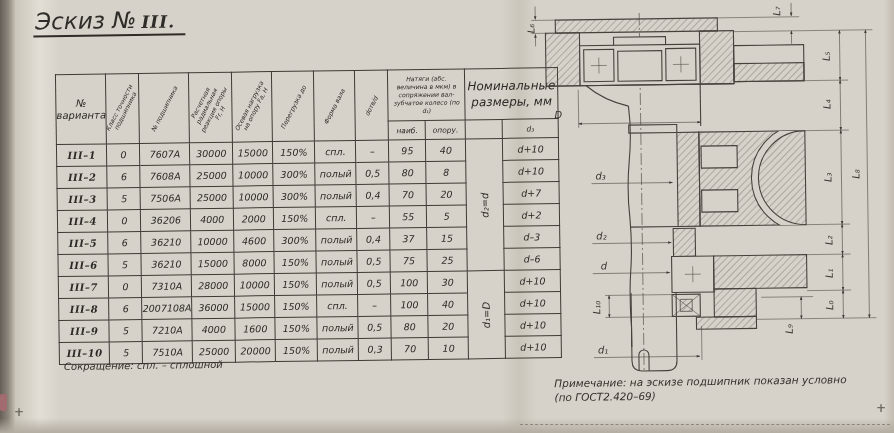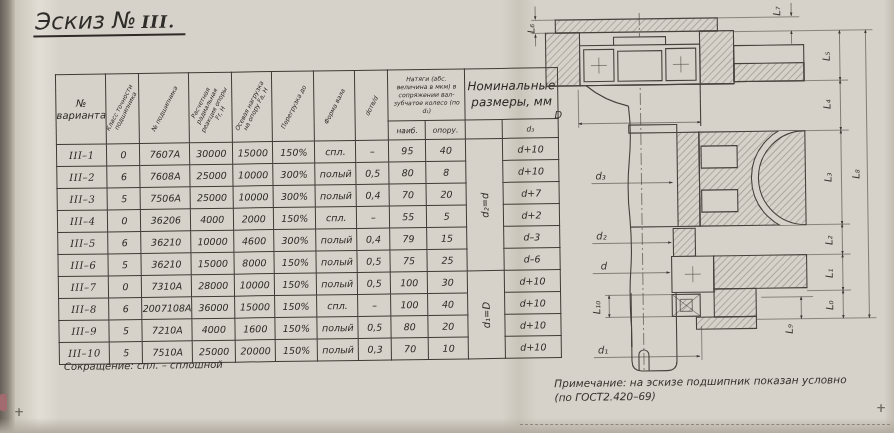--- a/index.html
+++ b/index.html
@@ -36,21 +36,21 @@
   .tbl .subrow th{height:18px;font-size:7.5px;font-style:italic;margin-left:45px;}
   .tbl .d3h{font-size:9.5px;}
   .h1 span{display:block;font-size:10px;line-height:1.2;}
   .rot{position:relative;overflow:hidden;}
   .rot span{position:absolute;left:50%;top:50%;width:58px;
             transform:translate(-50%,-50%) rotate(-62deg);
             font-size:6.2px;line-height:1.2;text-align:center;}
   .gnat span{display:block;font-size:6.2px;line-height:1.3;padding:1px 2px;}
   .gnom span{display:block;font-size:12px;line-height:1.35;padding:1px 2px;}
   .tbl tbody td{height:21px;font-size:9.5px;}
-  .tbl tbody td.vcell{font-family:"DejaVu Serif",serif;font-weight:normal;font-size:10px;letter-spacing:.5px;}
+  .tbl tbody td.vcell{font-family:"DejaVu Serif",serif;font-weight:bold;font-size:10px;letter-spacing:.5px;}
   .tbl td.spanlab{position:relative;}
   .tbl td.spanlab span{position:absolute;left:50%;top:50%;transform:translate(-50%,-50%) rotate(-90deg);
                        white-space:nowrap;font-size:10px;}
   .footnote{position:absolute;left:62px;top:358px;font-style:italic;font-size:10px;color:#33302b;}
 
   
   .drawing{position:absolute;left:530px;top:0;}
   .note{position:absolute;left:552px;top:381px;font-style:italic;font-size:10.5px;line-height:1.3;color:#33302b;}
 
   svg .ol{fill:none;stroke:#45423c;stroke-width:1.1;}
@@ -196,21 +196,21 @@
           </tr>
           <tr>
             <td class="vcell">III–5</td>
             <td>6</td>
             <td>36210</td>
             <td>10000</td>
             <td>4600</td>
             <td>300%</td>
             <td>полый</td>
             <td>0,4</td>
-            <td>79</td>
+            <td>37</td>
             <td>15</td>
             <td>d–3</td>
           </tr>
           <tr>
             <td class="vcell">III–6</td>
             <td>5</td>
             <td>36210</td>
             <td>15000</td>
             <td>8000</td>
             <td>150%</td>

